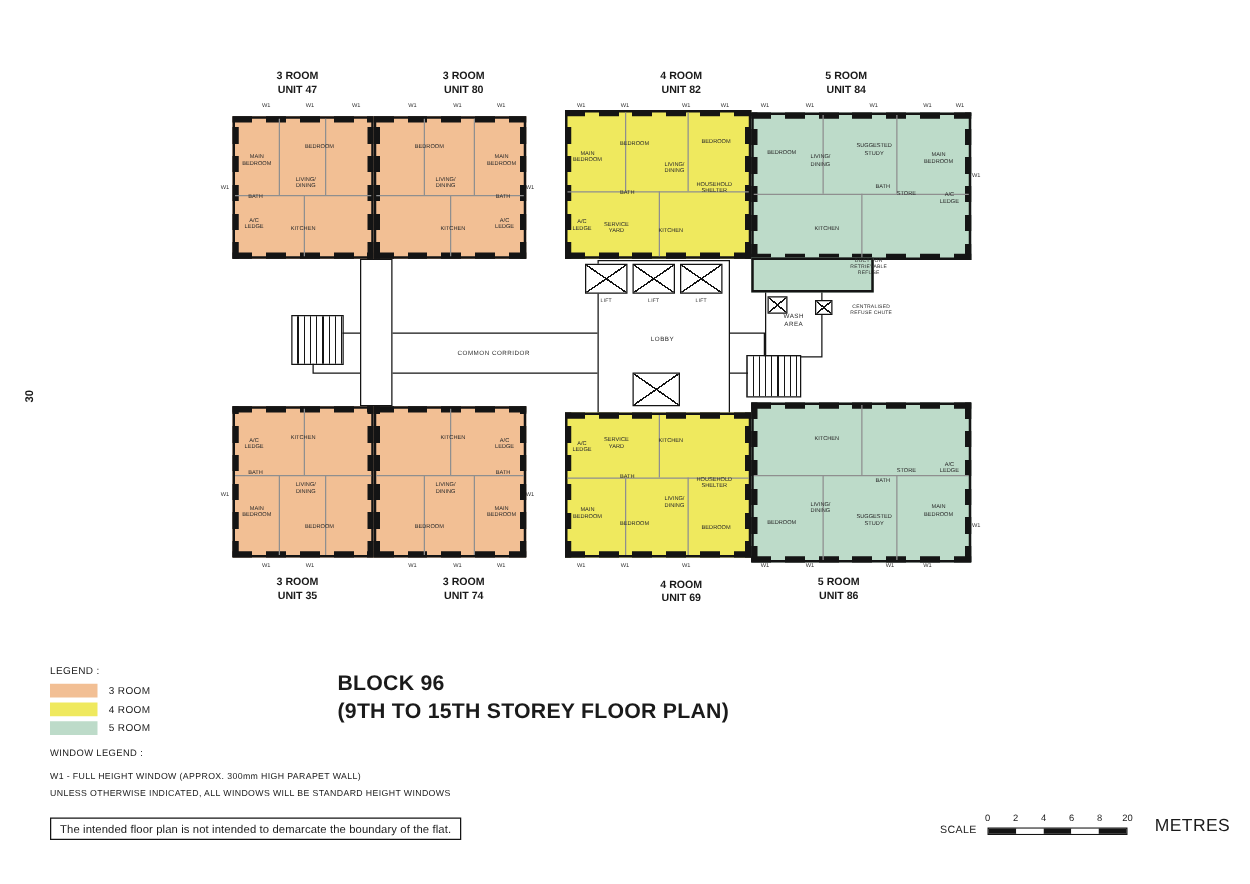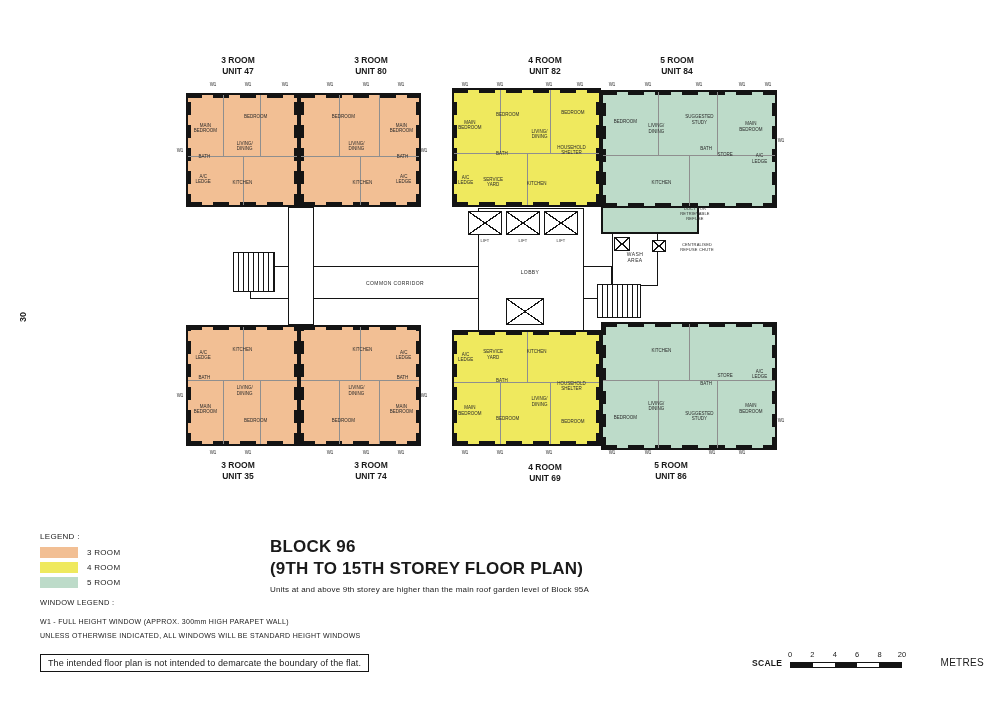--- a/index.html
+++ b/index.html
@@ -52,28 +52,28 @@
   .title-sub { font-size:8px; margin-top:5px; letter-spacing:.2px; }
 
   #window-legend { position:absolute; left:40px; top:598px; }
   .wl-heading { font-size:7.5px; margin-bottom:11px; letter-spacing:.3px; }
   .wl-line { font-size:7px; margin-bottom:7px; letter-spacing:.3px; }
 
   #note-box { position:absolute; left:40px; top:654px; border:1px solid #141414;
               padding:3px 7px; font-size:9px; letter-spacing:.1px; background:#fff; }
 
   #scale-area { position:absolute; left:752px; top:650px; width:232px; height:20px; }
-  #scale-label { position:absolute; left:0; bottom:2px; font-size:8.5px; letter-spacing:.3px;font-weight:bold; }
+  #scale-label { position:absolute; left:0; bottom:2px; font-size:8.5px; letter-spacing:.3px; }
   #scale-ruler { position:absolute; left:38px; top:0; width:112px; height:18px; }
   .scale-num { position:absolute; top:0; transform:translateX(-50%); font-size:7.5px; }
   .scale-bar { position:absolute; bottom:0; left:0; right:0; height:6px; border:1px solid #141414;
                display:flex; background:#fff; }
   .scale-seg { flex:1; background:#141414; }
   .scale-seg.alt { background:#fff; }
-  #scale-unit { position:absolute; right:0; bottom:2px; font-size:10px; letter-spacing:.3px; }
+  #scale-unit { position:absolute; right:0; bottom:2px; font-size:14px; letter-spacing:.3px; }
 </style>
 </head>
 <body>
 
 <div id="canvas">
 
   <div id="plan">
 
     <div class="corr" style="left:250px;top:266px;width:362px;height:33px;"></div>
     <div class="corr" style="left:288px;top:207px;width:26px;height:118px;"></div>
@@ -352,21 +352,20 @@
     </div>
     <div class="legend-row">
       <span class="swatch" style="background: rgb(189, 219, 201);"></span>
       <span class="legend-label">5 ROOM</span>
     </div>
   </div>
 
   <div id="title-block">
     <div class="title-line">BLOCK 96</div>
     <div class="title-line">(9TH TO 15TH STOREY FLOOR PLAN)</div>
-    <div class="title-sub">Units at and above 9th storey are higher than the main roof garden level of Block 95A</div>
   </div>
 
   <div id="window-legend">
     <div class="wl-heading">WINDOW LEGEND :</div>
     <div class="wl-line">W1 - FULL HEIGHT WINDOW (APPROX. 300mm HIGH PARAPET WALL)</div>
     <div class="wl-line">UNLESS OTHERWISE INDICATED, ALL WINDOWS WILL BE STANDARD HEIGHT WINDOWS</div>
   </div>
 
   <div id="note-box">
     <span>The intended floor plan is not intended to demarcate the boundary of the flat.</span>

